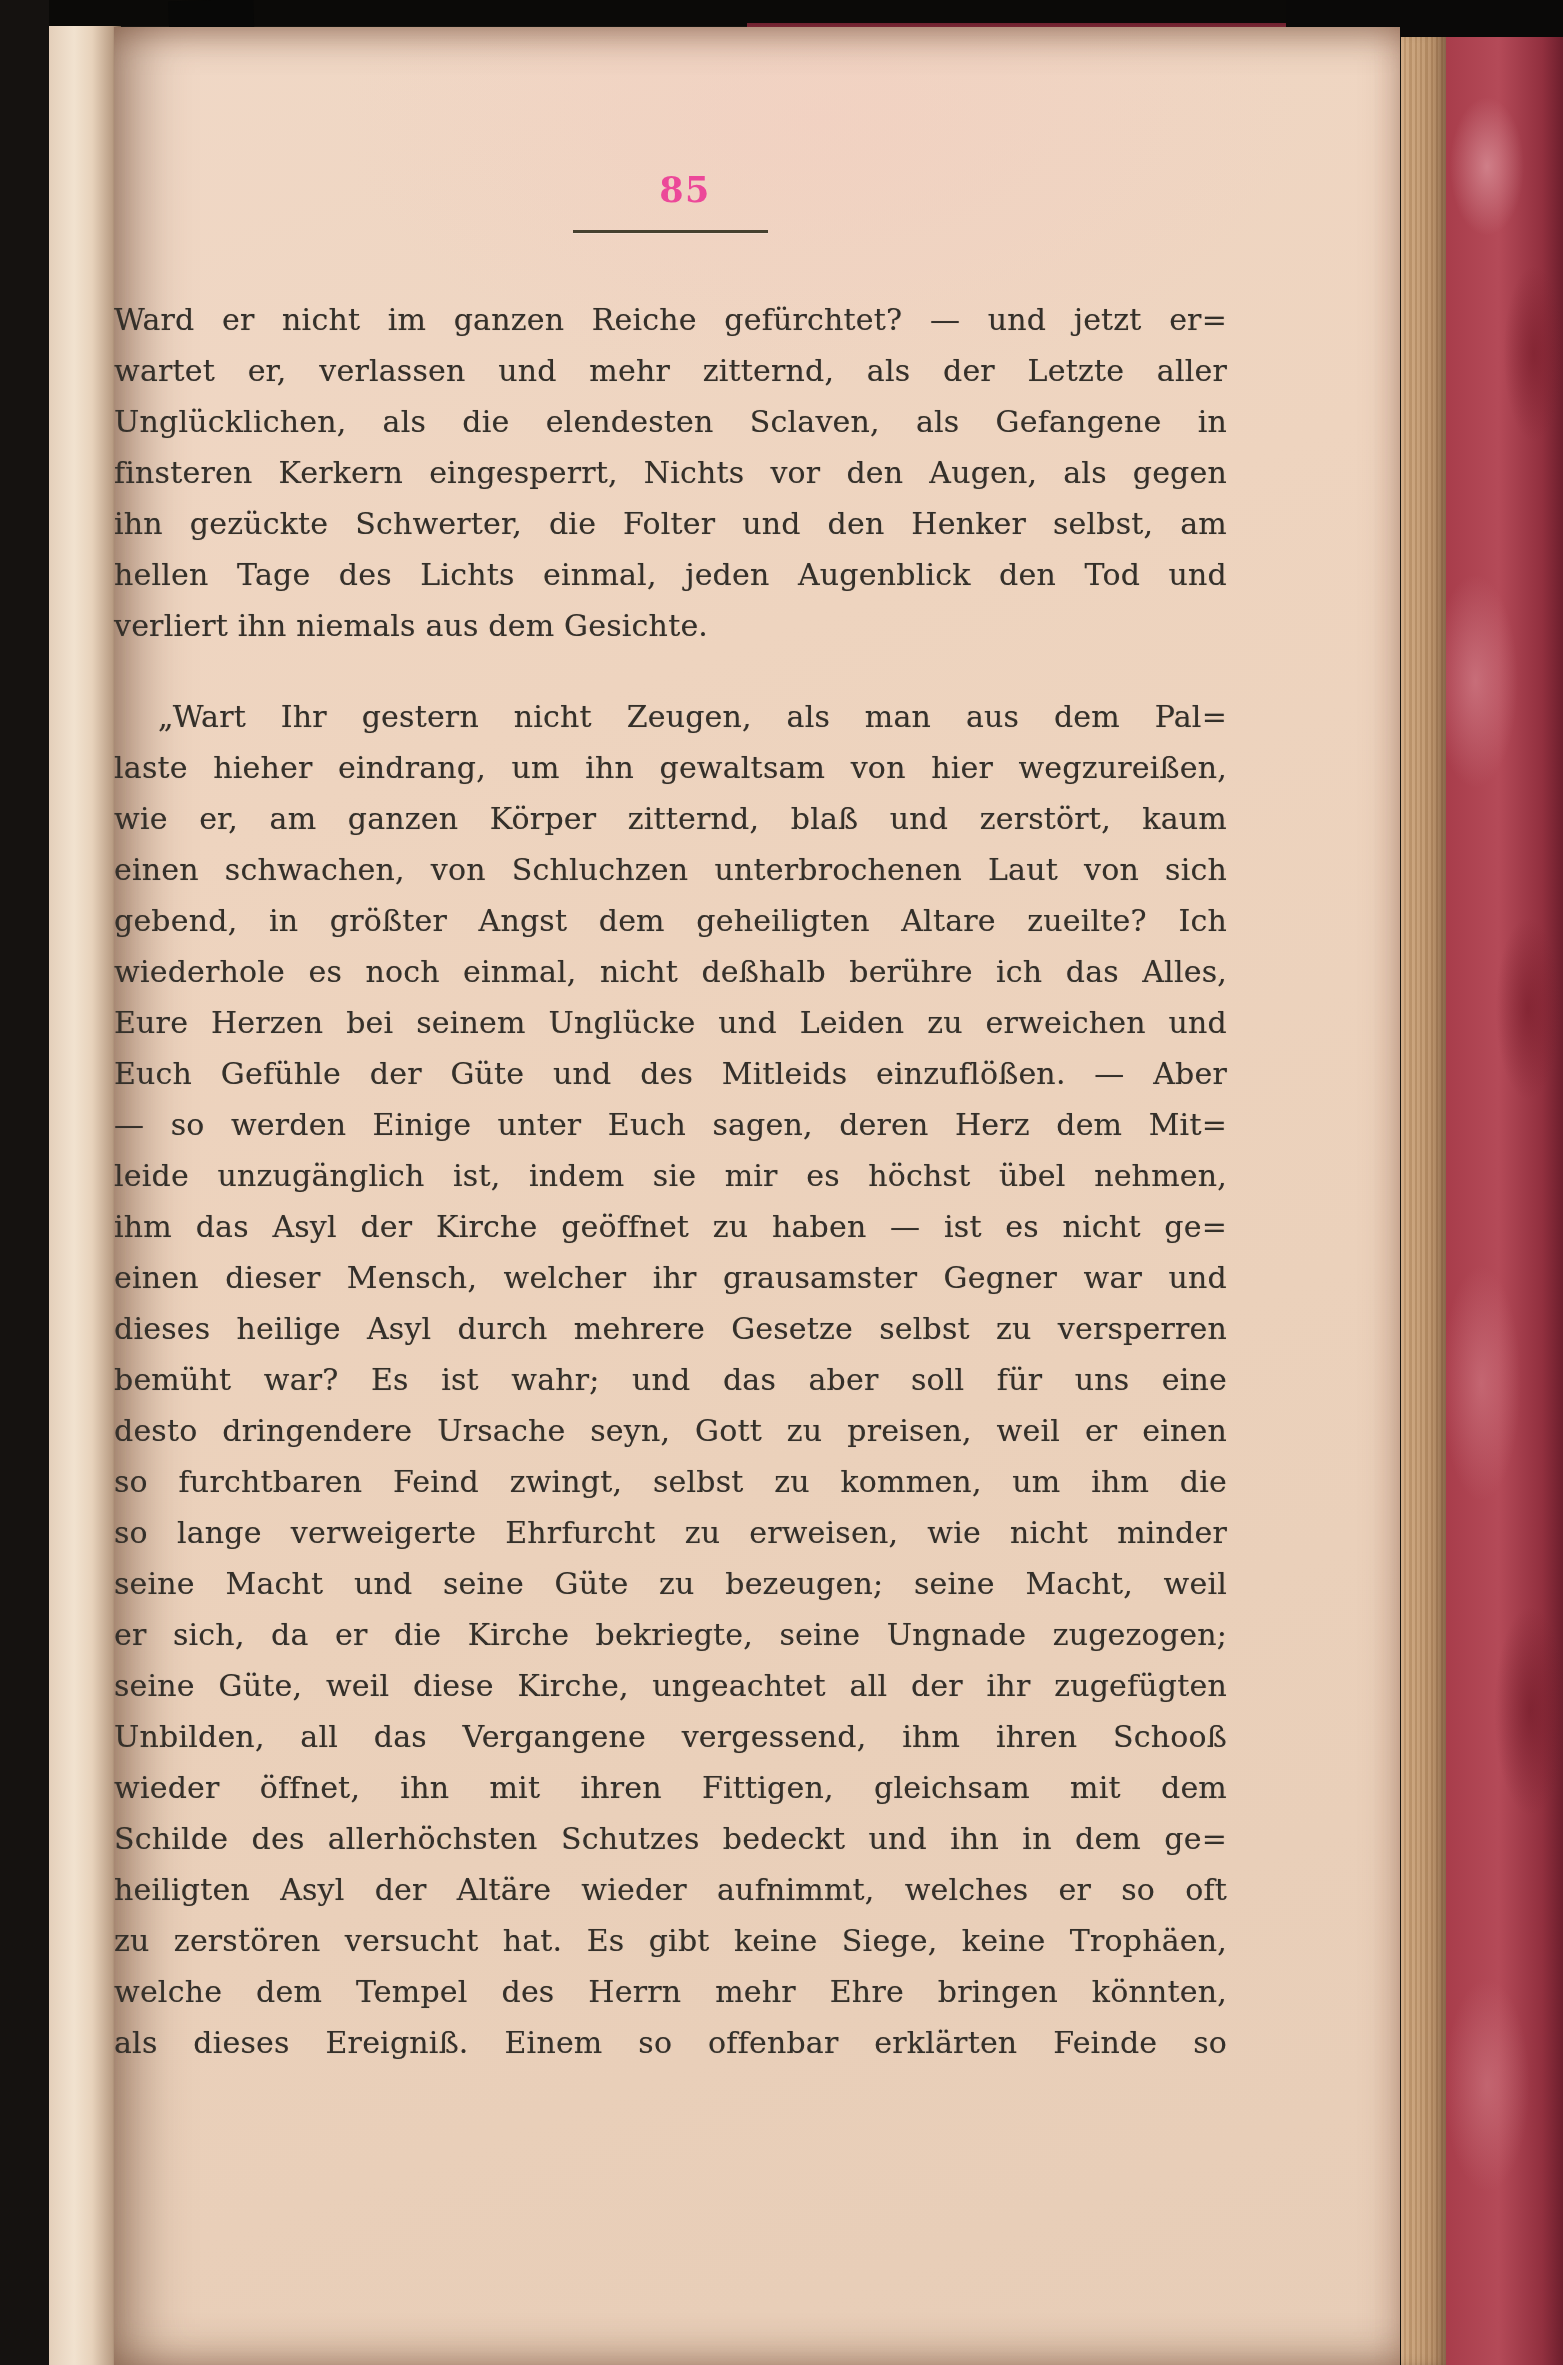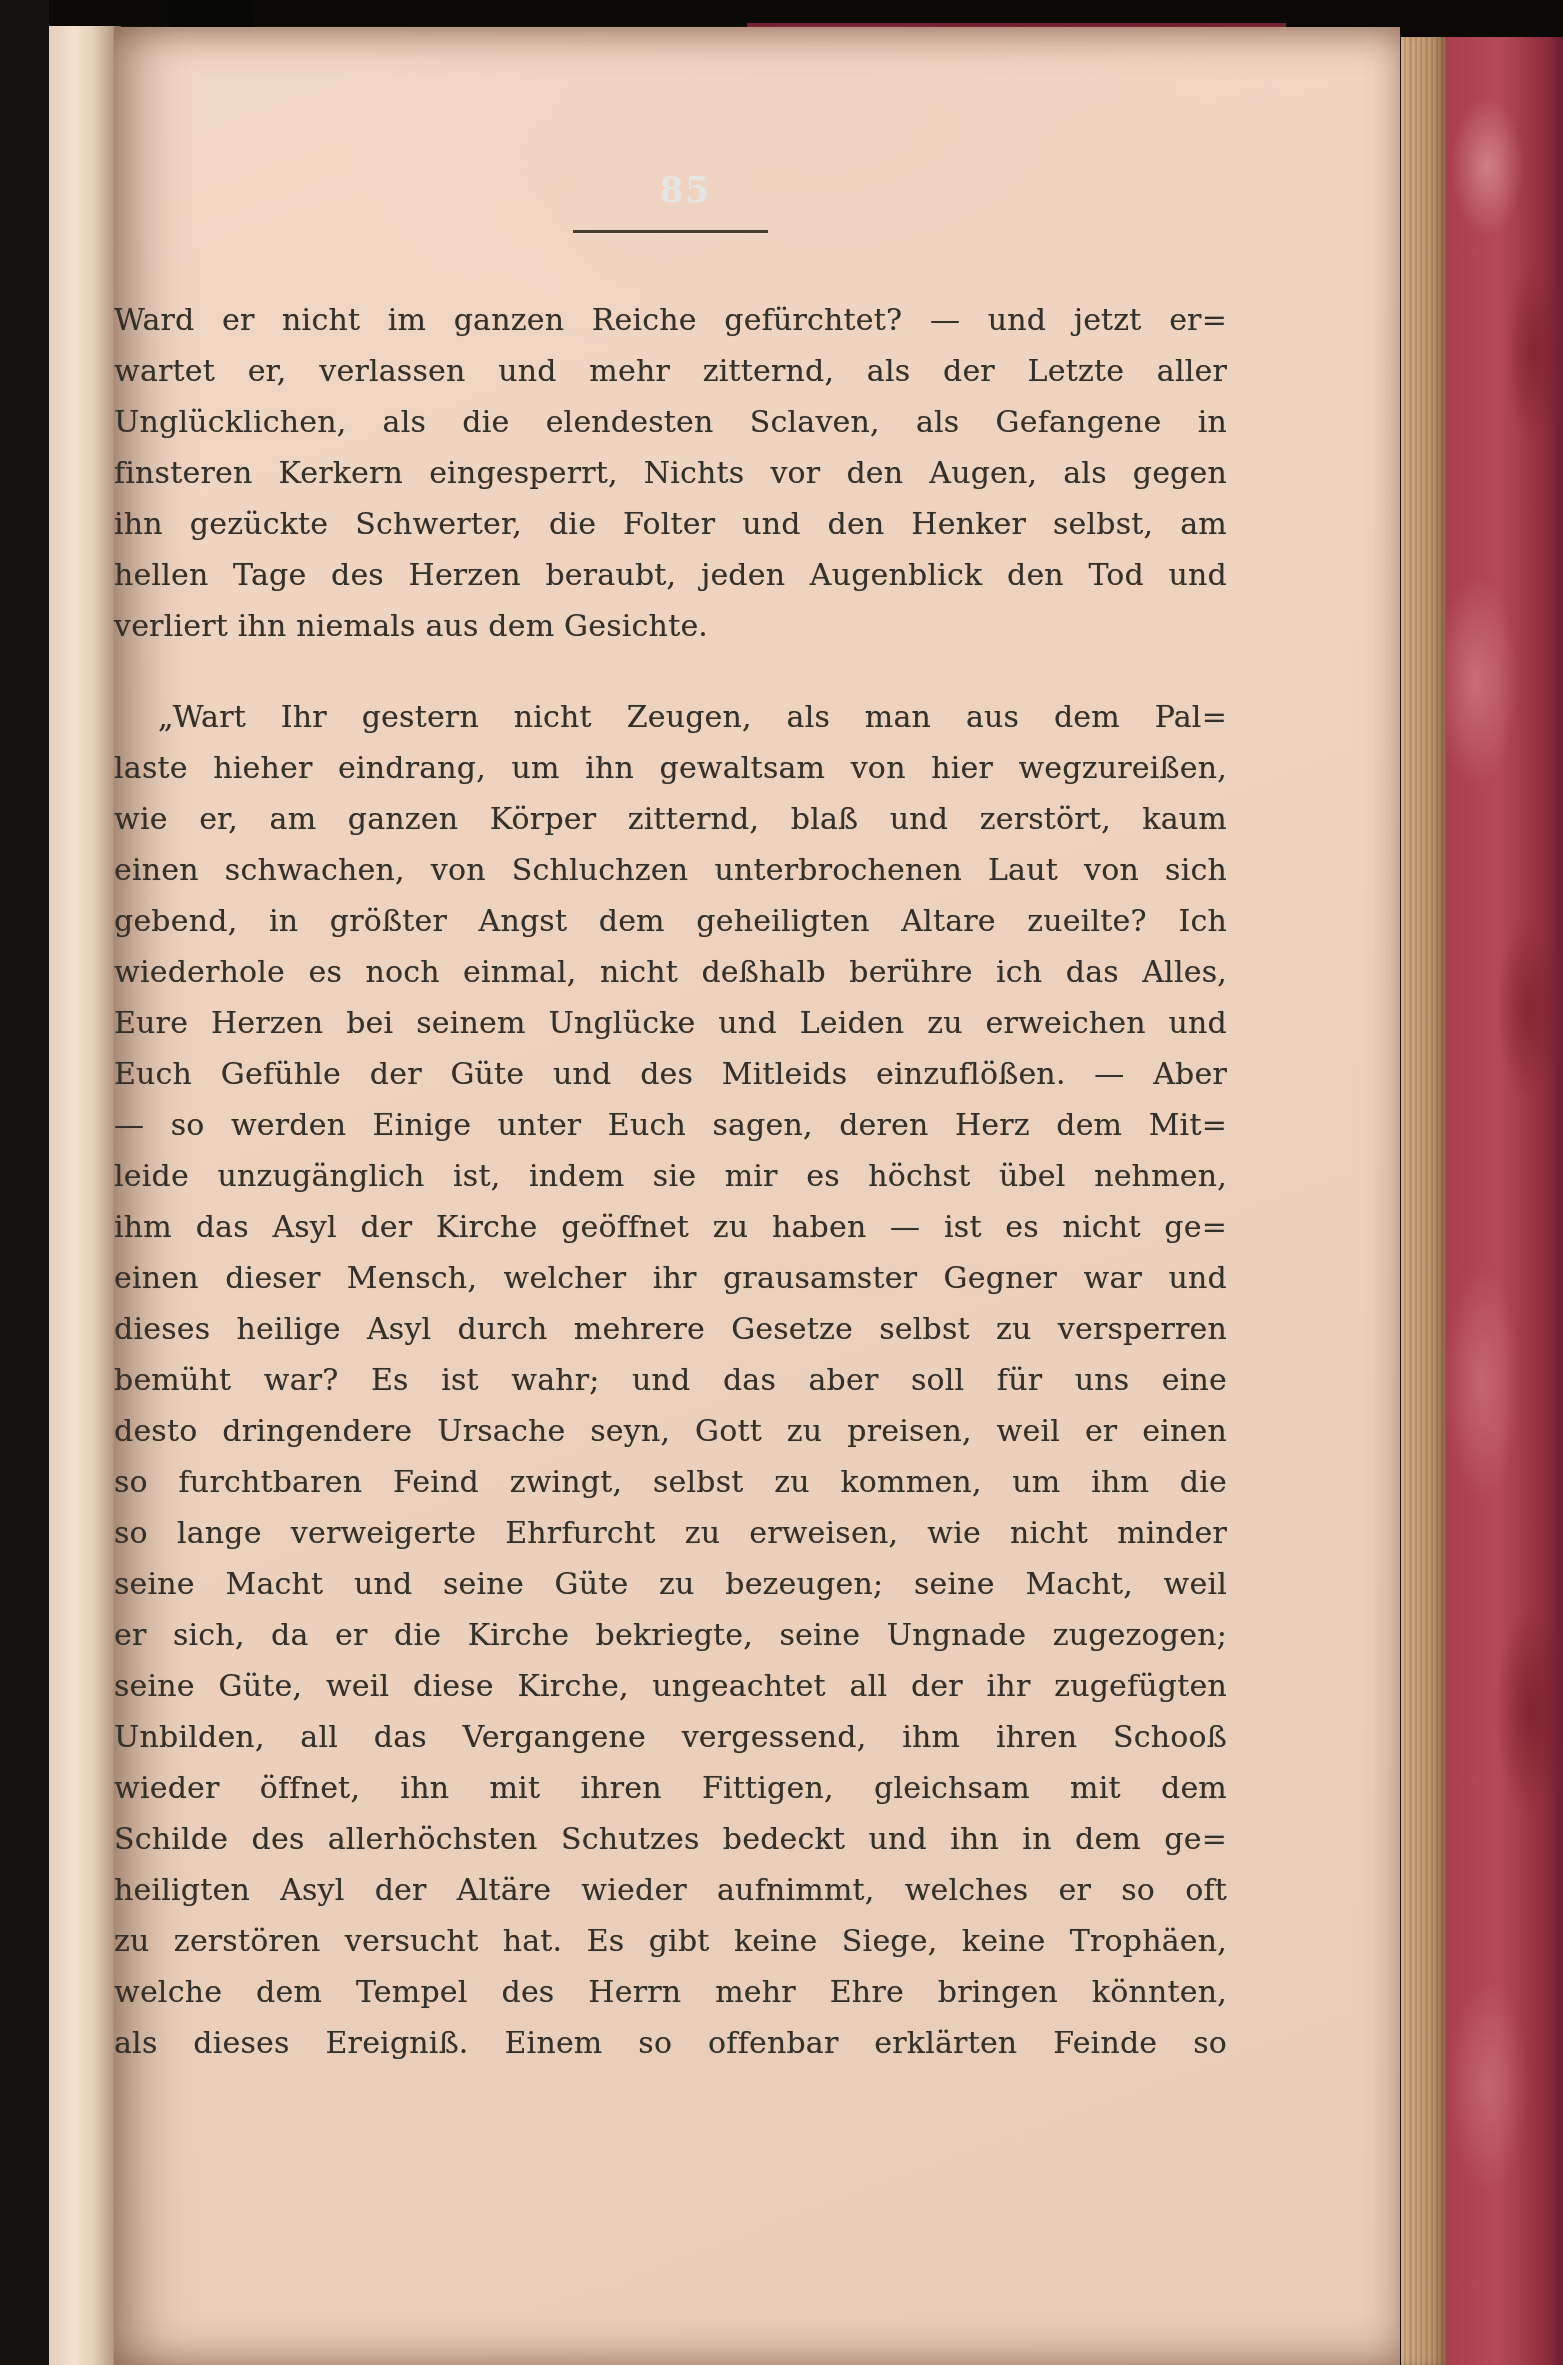--- a/index.html
+++ b/index.html
@@ -45,21 +45,21 @@
         radial-gradient(ellipse 686px 381px at 55% 4%, rgba(243,205,193,.5), transparent 70%),
         linear-gradient(160deg,#f0d8c6 0%,#eed4bf 30%,#ebd1bb 60%,#e7cdb7 100%);
       box-shadow:
         inset 40px 0 53px -18.3px rgba(96,62,42,.5),
         inset 0 23px 35px -17px rgba(130,88,66,.55),
         inset -13.7px 0 35px -9.1px rgba(150,100,78,.38),
         inset 0 -26px 43px -21.3px rgba(125,85,62,.42);}
 
   
   .pagenum-wrap{position:absolute;left:114px;top:169px;width:1113px;text-align:center;}
-  .pagenum{font-size:35px;font-weight:bold;letter-spacing:1.5px;color:#e5e5e5;margin-left:29px;}
+  .pagenum{font-size:35px;font-weight:bold;letter-spacing:1.5px;color:#ec4899;margin-left:29px;}
   .rule{width:195px;height:3px;margin:20px auto 0 auto;background:#46412f;
         box-shadow:0 0.8px 0 rgba(255,255,255,.25);}
 
   
   .text-block{position:absolute;left:114px;top:294px;width:1113px;color:#34302a;}
   .line{font-size:30px;font-weight:normal;line-height:51px;white-space:normal;
         text-align:justify;text-align-last:justify;letter-spacing:0.2px;
         text-shadow:0 0 0.8px rgba(52,48,42,.4);}
   .line.indent{text-indent:44px;margin-top:40px;}
   .line.last{text-align-last:left;}
@@ -85,21 +85,21 @@
     <div class="rule"></div>
   </div>
 
   <div class="text-block">
       <div class="paragraph">
         <div class="line">Ward er nicht im ganzen Reiche gefürchtet? — und jetzt er=</div>
         <div class="line">wartet er, verlassen und mehr zitternd, als der Letzte aller</div>
         <div class="line">Unglücklichen, als die elendesten Sclaven, als Gefangene in</div>
         <div class="line">finsteren Kerkern eingesperrt, Nichts vor den Augen, als gegen</div>
         <div class="line">ihn gezückte Schwerter, die Folter und den Henker selbst, am</div>
-        <div class="line">hellen Tage des Herzen beraubt, jeden Augenblick den Tod und</div>
+        <div class="line">hellen Tage des Lichts einmal, jeden Augenblick den Tod und</div>
         <div class="line last">verliert ihn niemals aus dem Gesichte.</div>
       </div>
       <div class="paragraph">
         <div class="line indent">„Wart Ihr gestern nicht Zeugen, als man aus dem Pal=</div>
         <div class="line">laste hieher eindrang, um ihn gewaltsam von hier wegzureißen,</div>
         <div class="line">wie er, am ganzen Körper zitternd, blaß und zerstört, kaum</div>
         <div class="line">einen schwachen, von Schluchzen unterbrochenen Laut von sich</div>
         <div class="line">gebend, in größter Angst dem geheiligten Altare zueilte? Ich</div>
         <div class="line">wiederhole es noch einmal, nicht deßhalb berühre ich das Alles,</div>
         <div class="line">Eure Herzen bei seinem Unglücke und Leiden zu erweichen und</div>

